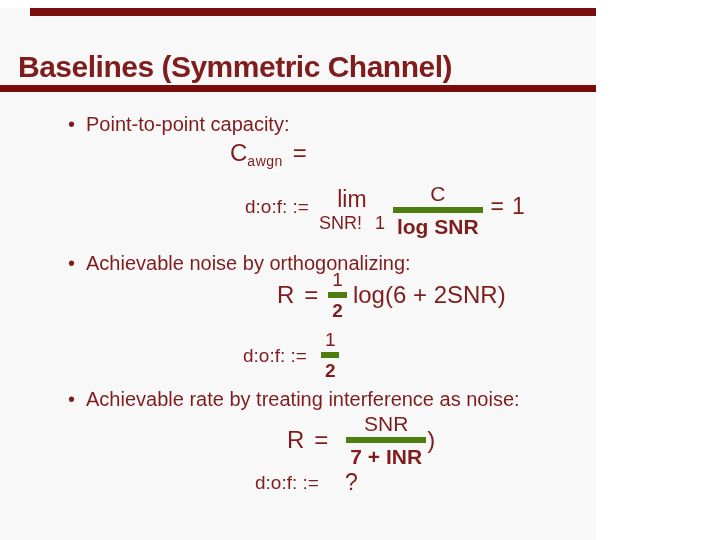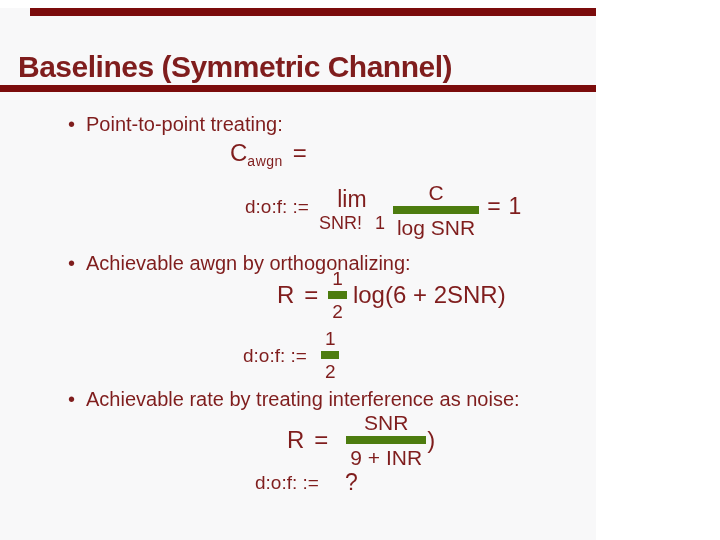--- a/index.html
+++ b/index.html
@@ -49,21 +49,21 @@
     align-items: center;
     font-size: 24px;
     line-height: 1;
     white-space: nowrap;
   }
   .math .meq { margin: 0 10px; }
   .sub { font-size: 14px; vertical-align: -5px; letter-spacing: 0.5px; }
 
   .frac { display: inline-flex; flex-direction: column; align-items: center; line-height: 1; }
   .frac .num { padding: 0 4px 3px; }
-  .frac .den { border-top: 8px solid #4d7c0f; padding: 3px 4px 0; }
+  .frac .den { border-top: 6px solid #4d7c0f; padding: 3px 4px 0; font-weight: bold; }
 
   .f1 { left: 230px; top: 133px; align-items: baseline; }
 
   .f2 { left: 245px; top: 174px; height: 56px; }
   .f2 .dof { font-size: 19px; position: relative; top: -4px; }
   .f2 .limblk { display: inline-flex; flex-direction: column; align-items: center; margin-left: 10px; }
   .f2 .lim { font-size: 23px; }
   .f2 .limsub { font-size: 18px; word-spacing: 8px; margin-top: 3px; }
   .f2 .frac { font-size: 21px; margin-left: 8px; }
   .f2 .meq, .f2 .val { font-size: 23px; position: relative; top: -4px; }
@@ -90,21 +90,21 @@
 <div class="slide">
 
   <div class="bar top-bar"></div>
 
   <h1 class="title">Baselines (Symmetric Channel)</h1>
 
   <div class="bar title-rule"></div>
 
   <div class="bullet-line b1">
     <span class="bullet-dot">•</span>
-    <span>Point-to-point treating:</span>
+    <span>Point-to-point capacity:</span>
   </div>
 
   <div class="math f1">
     <span><span>C</span><span class="sub">awgn</span></span>
     <span class="meq">=</span>
   </div>
 
   <div class="math f2">
     <span class="dof">d:o:f: :=</span>
     <span class="limblk">
@@ -114,21 +114,21 @@
     <span class="frac">
       <span class="num">C</span>
       <span class="den">log SNR</span>
     </span>
     <span class="meq">=</span>
     <span class="val">1</span>
   </div>
 
   <div class="bullet-line b2">
     <span class="bullet-dot">•</span>
-    <span>Achievable awgn by orthogonalizing:</span>
+    <span>Achievable noise by orthogonalizing:</span>
   </div>
 
   <div class="math f3">
     <span>R</span>
     <span class="meq">=</span>
     <span class="frac">
       <span class="num">1</span>
       <span class="den">2</span>
     </span>
     <span>log(6 + 2SNR)</span>
@@ -145,21 +145,21 @@
   <div class="bullet-line b3">
     <span class="bullet-dot">•</span>
     <span>Achievable rate by treating interference as noise:</span>
   </div>
 
   <div class="math f5">
     <span>R</span>
     <span class="meq">=</span>
     <span class="frac">
       <span class="num">SNR</span>
-      <span class="den">9 + INR</span>
+      <span class="den">7 + INR</span>
     </span>
     <span>)</span>
   </div>
 
   <div class="math f6">
     <span class="dof">d:o:f: :=</span>
     <span class="val">?</span>
   </div>
 
   <div class="bar bottom-bar"></div>

